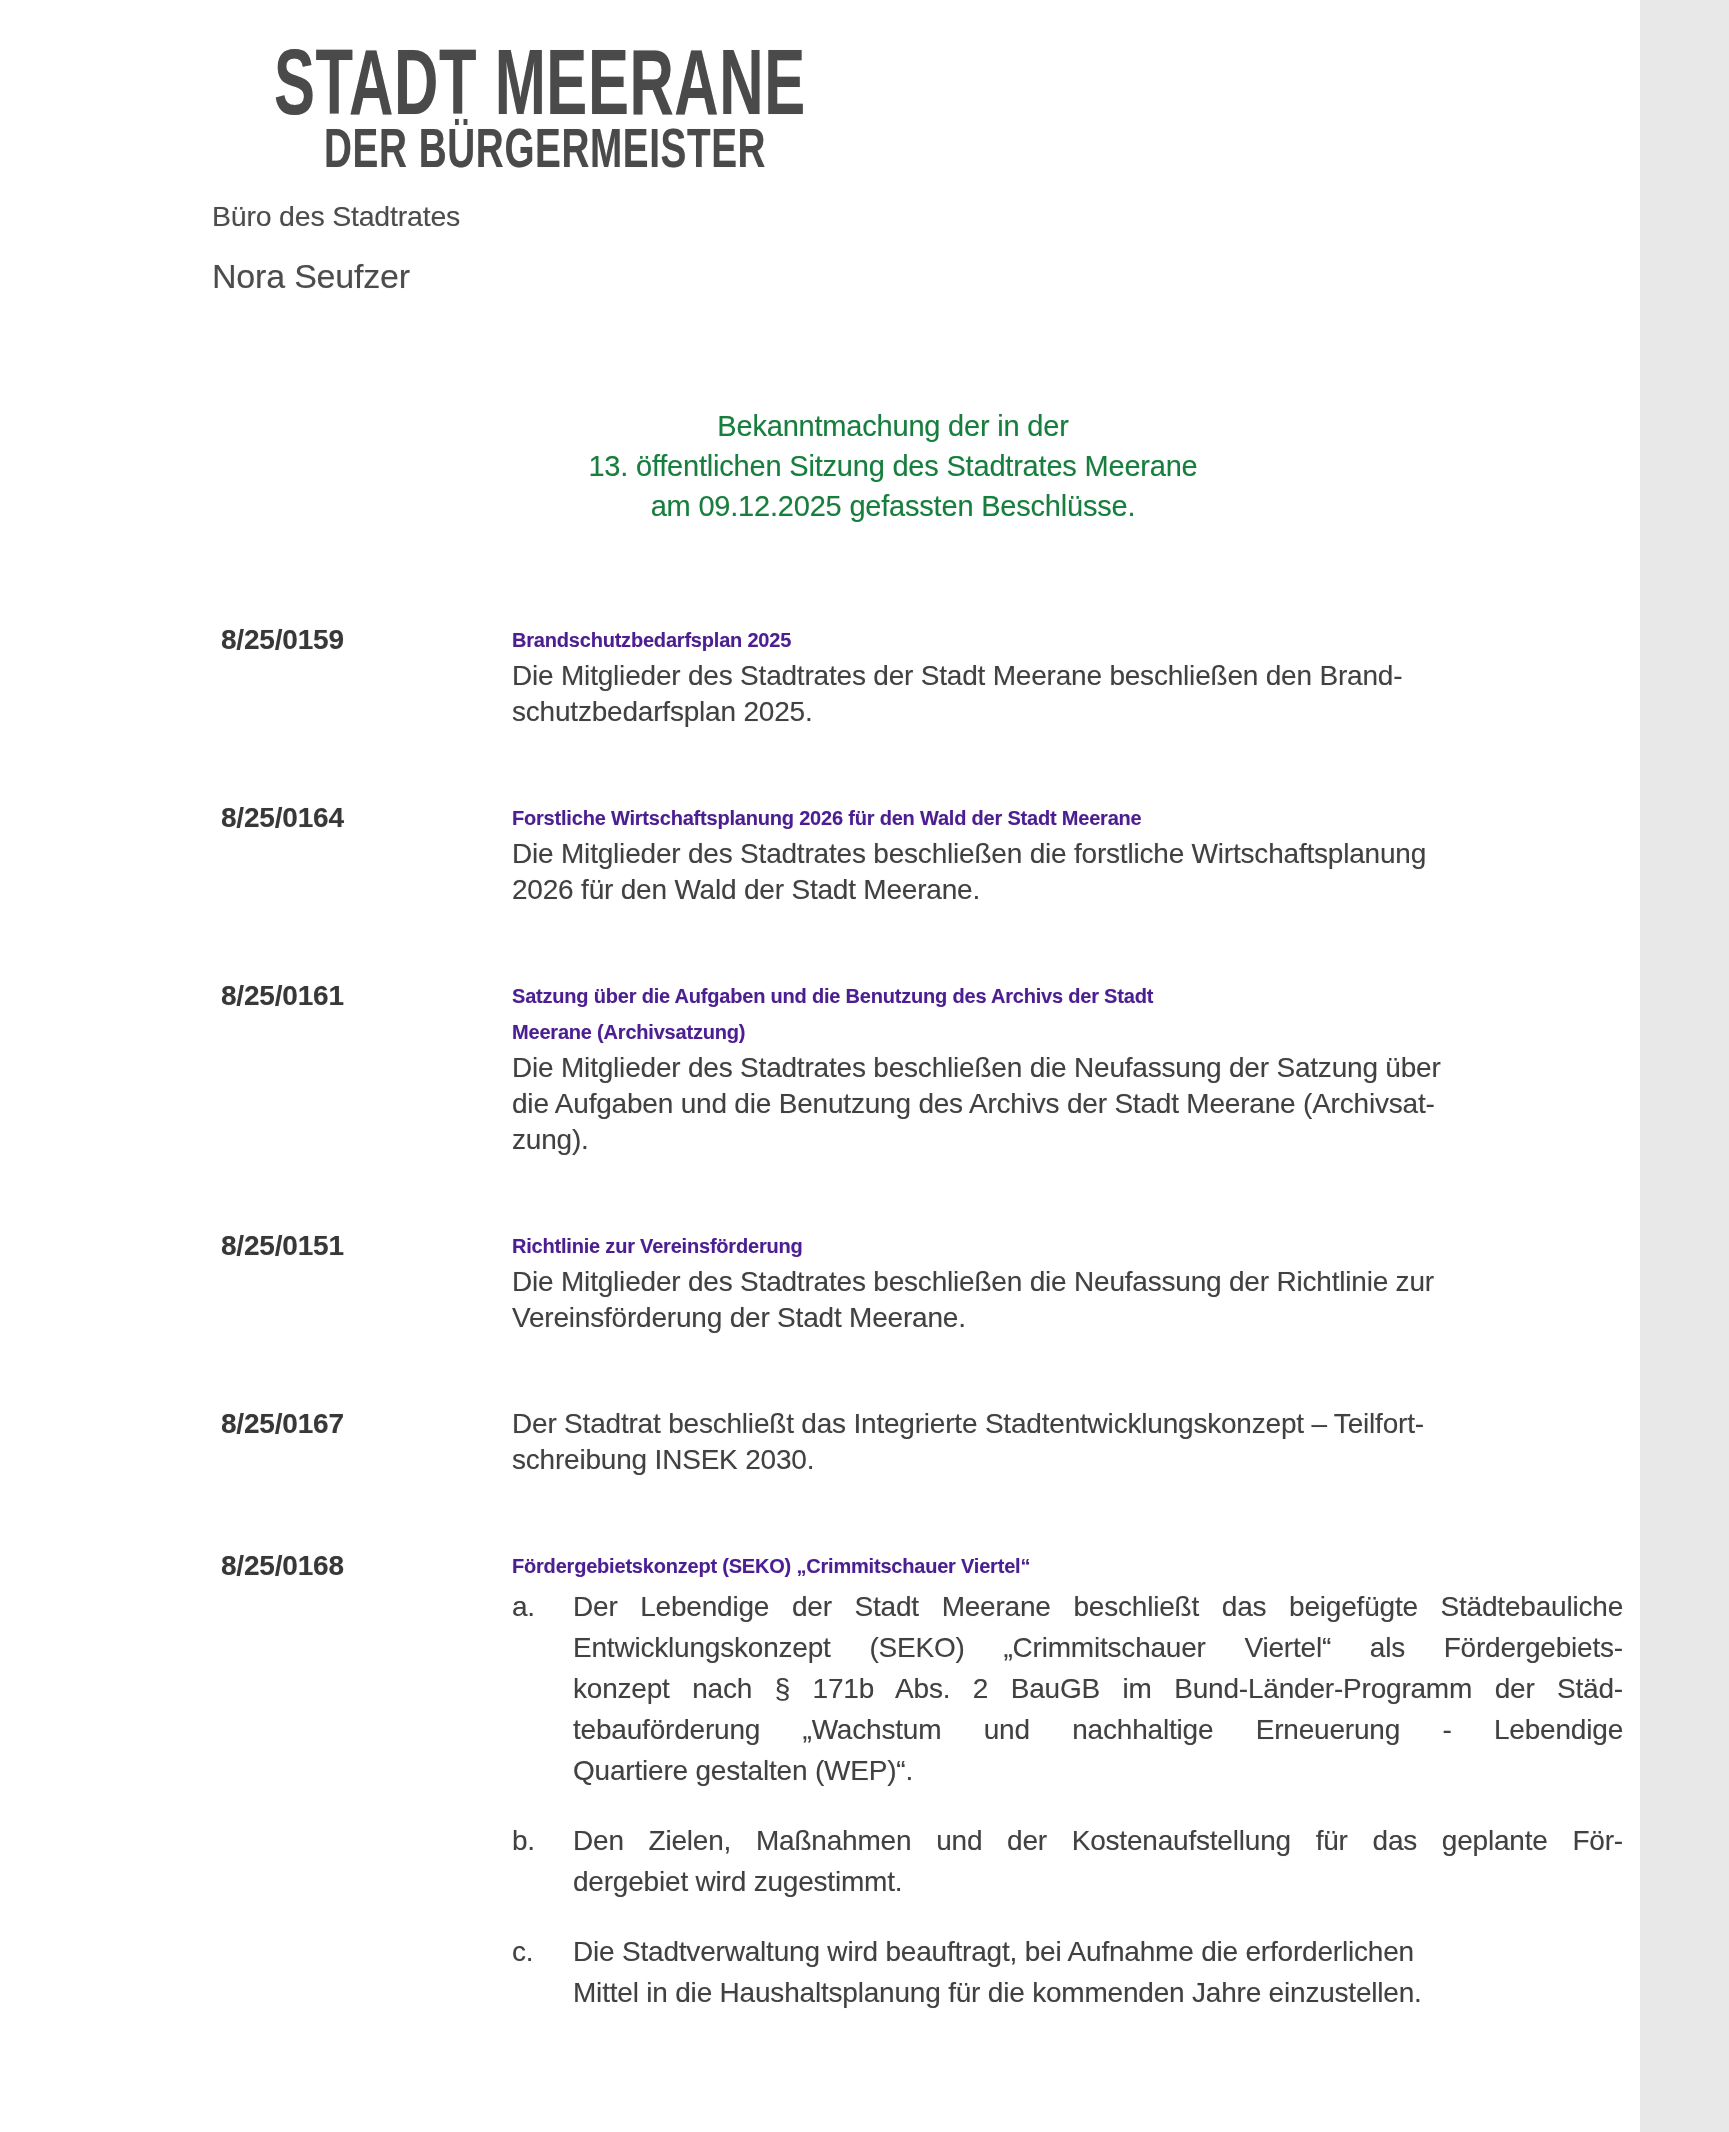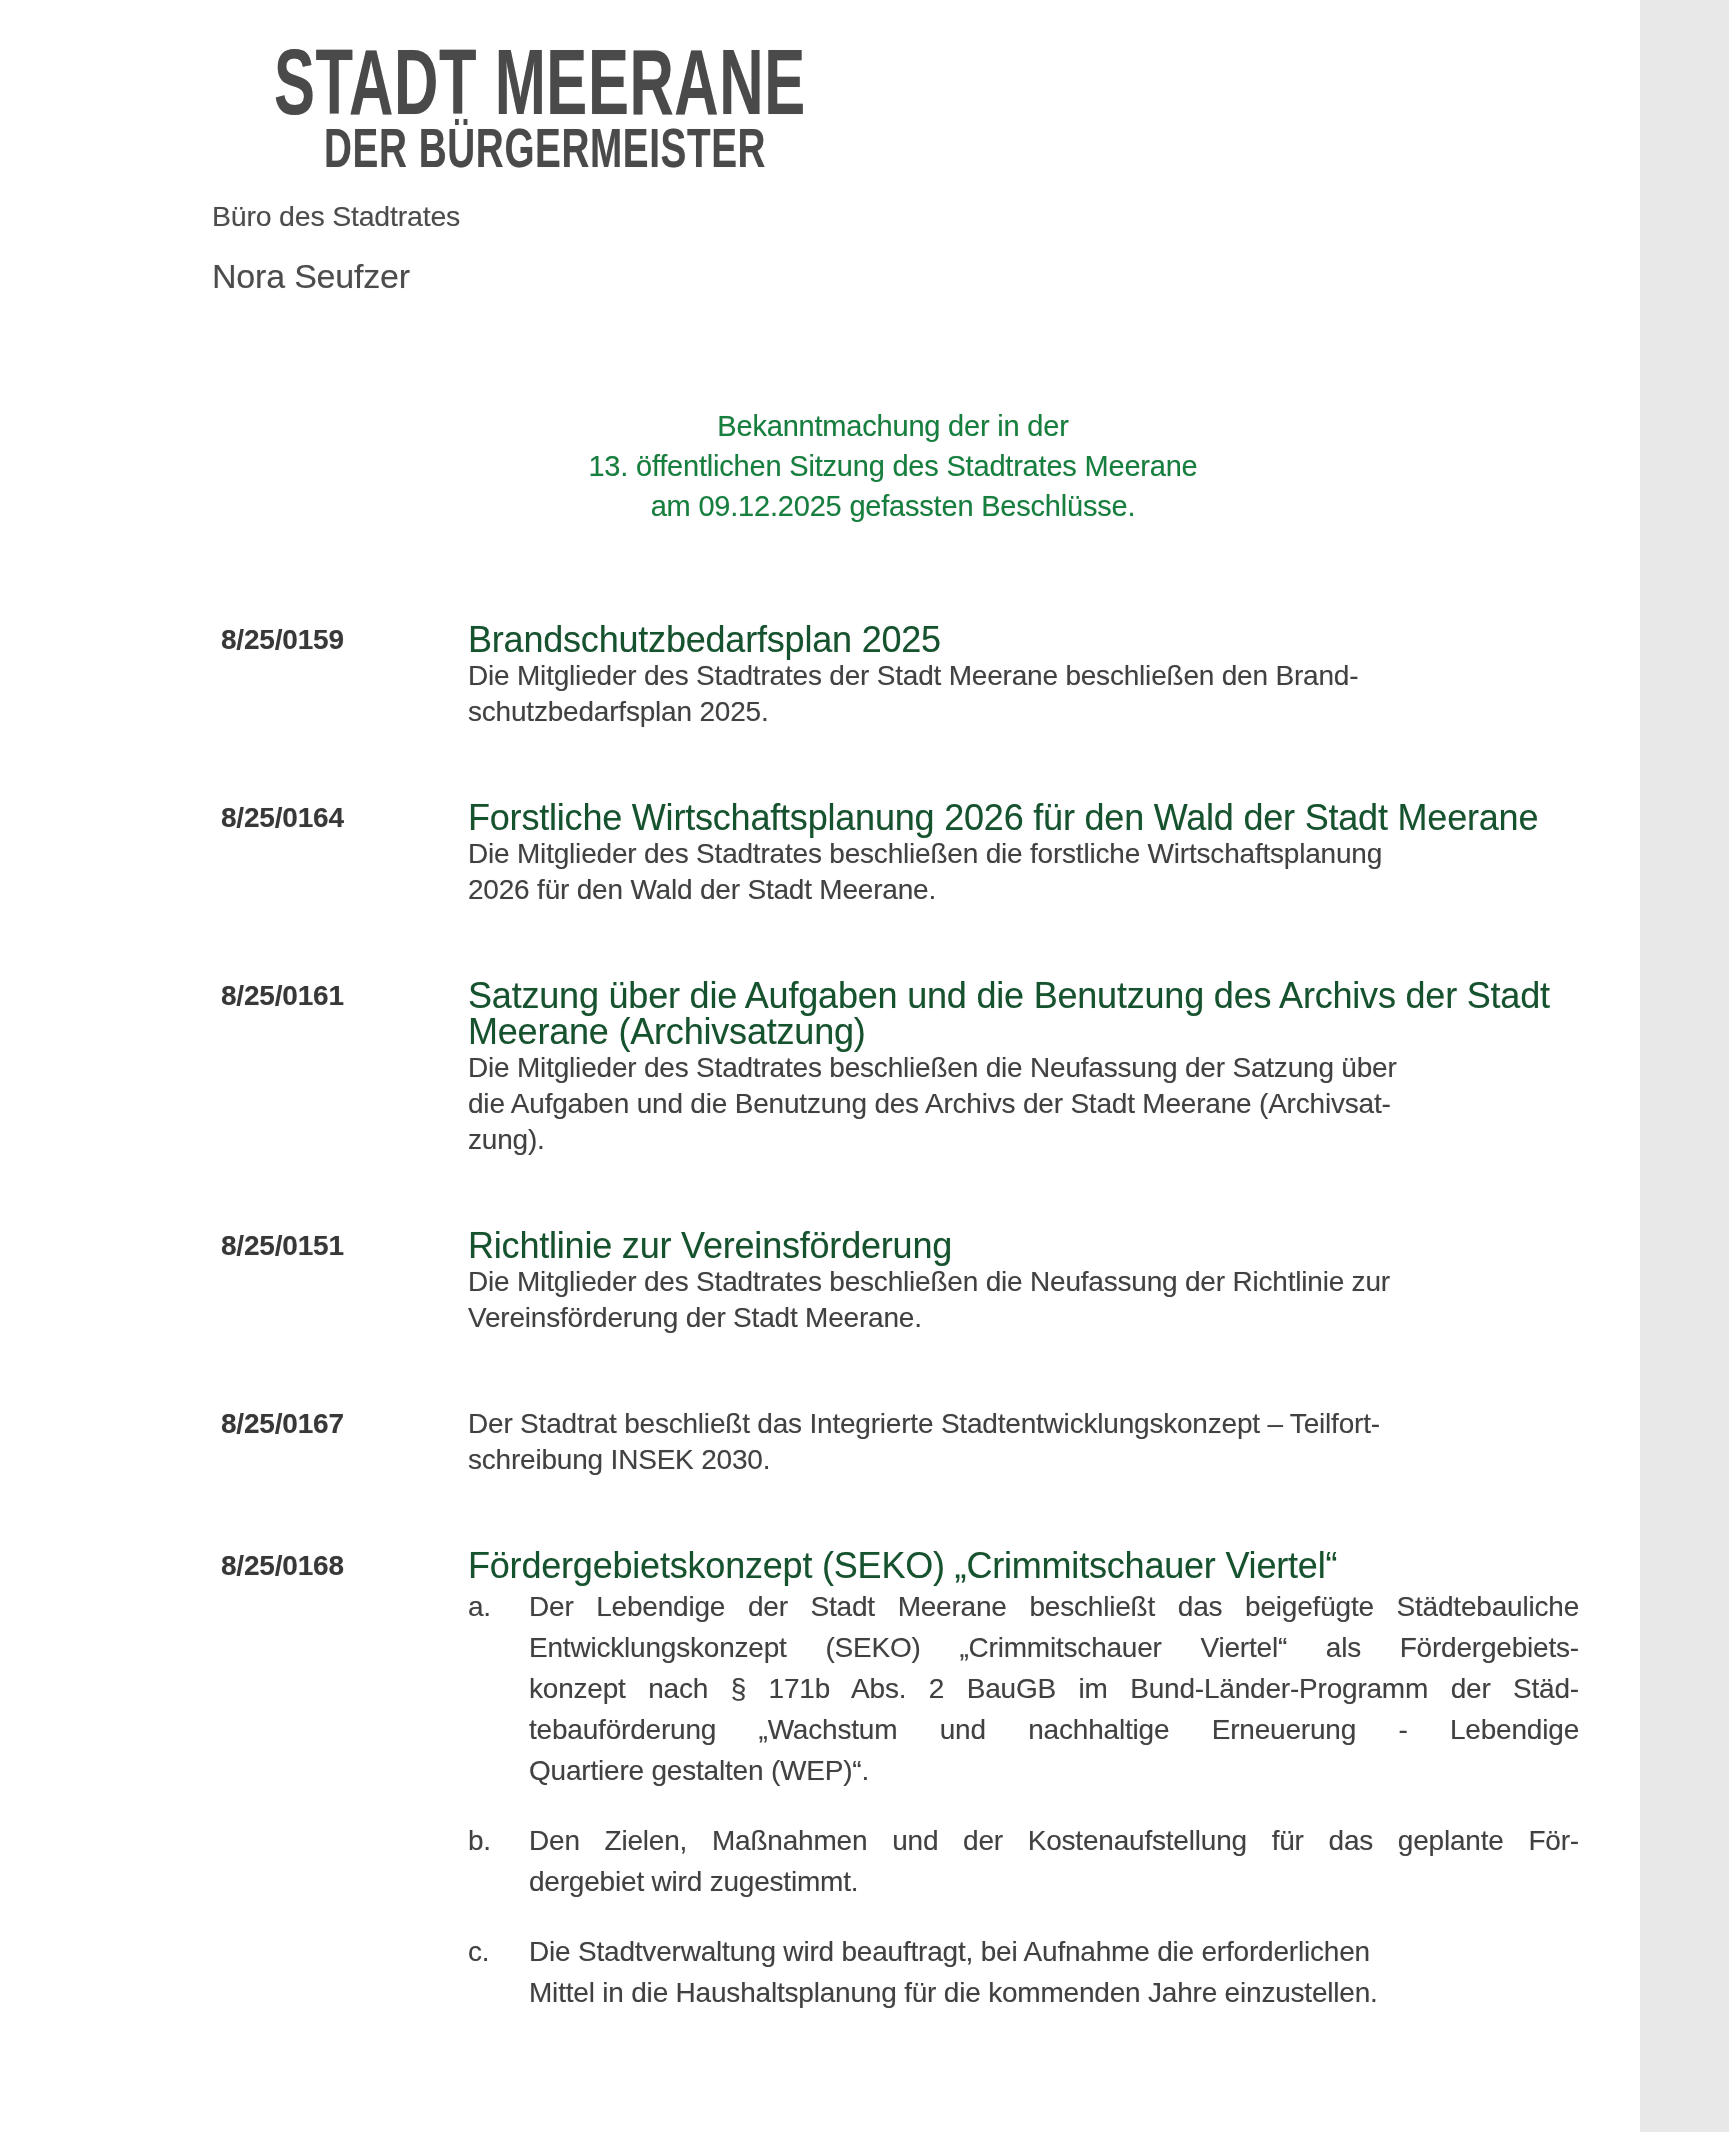--- a/index.html
+++ b/index.html
@@ -31,23 +31,23 @@
   .sender-dept{position:absolute;left:212px;top:202px;font-size:28.5px;line-height:1;color:#4c4c4c;white-space:nowrap;}
   .sender-name{position:absolute;left:212px;top:259px;font-size:34px;line-height:1;color:#4c4c4c;white-space:nowrap;}
   
   .doc-title{
     position:absolute;left:225px;top:406px;width:1336px;
     text-align:center;font-size:29px;font-weight:normal;line-height:40px;
     color:#15803d;
   }
   
   .items{position:absolute;left:221px;top:622px;width:1358px;}
-  .item{display:grid;grid-template-columns:247px 1110px;margin-bottom:70px;}
+  .item{display:grid;grid-template-columns:247px 1110px;margin-bottom:70px;gap:44px;}
   .item-number{font-weight:bold;font-size:28px;line-height:36px;color:#383838;white-space:nowrap;}
-  .item-title{font-weight:normal;font-size:36px;line-height:36px;color:#14532d;}
+  .item-title{font-weight:bold;font-size:20px;line-height:36px;color:#4c1d95;}
   .item-body{font-size:28px;line-height:36px;color:#414141;}
   .line{white-space:nowrap;}
   .sub-list{margin-top:1.7px;}
   .sub-item{display:grid;grid-template-columns:61px 1050px;font-size:28px;line-height:41px;color:#414141;}
   .sub-item + .sub-item{margin-top:29px;}
   .sub-label{white-space:nowrap;}
   .justify .line{white-space:normal;}
   .justify .line:not(:last-child){text-align:justify;text-align-last:justify;}
 </style>
 </head>

